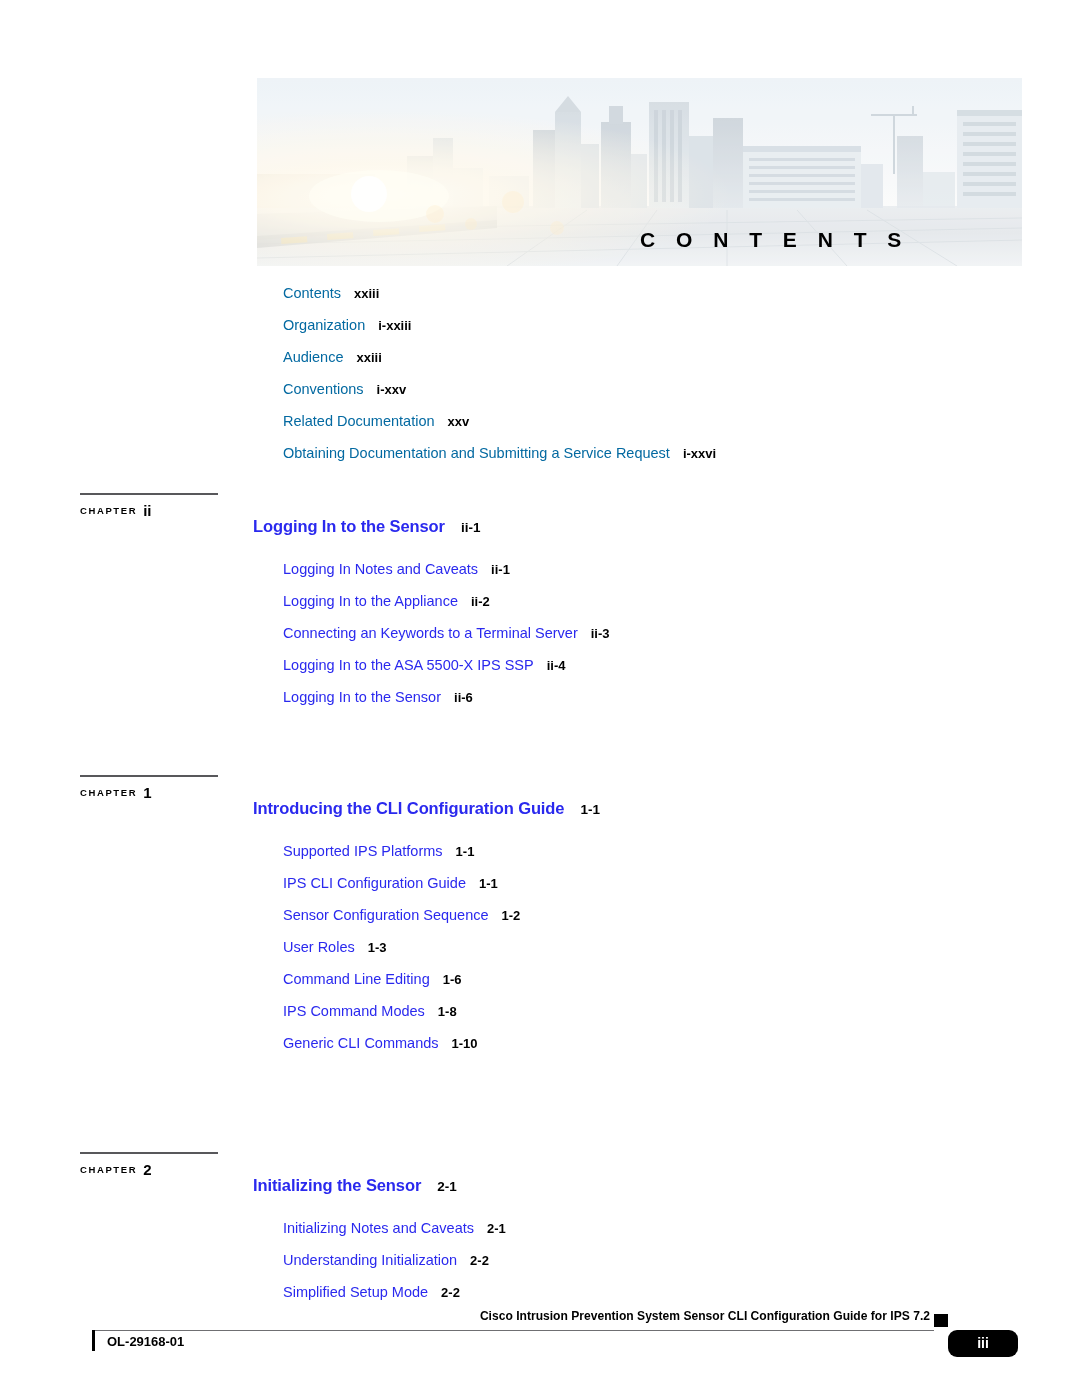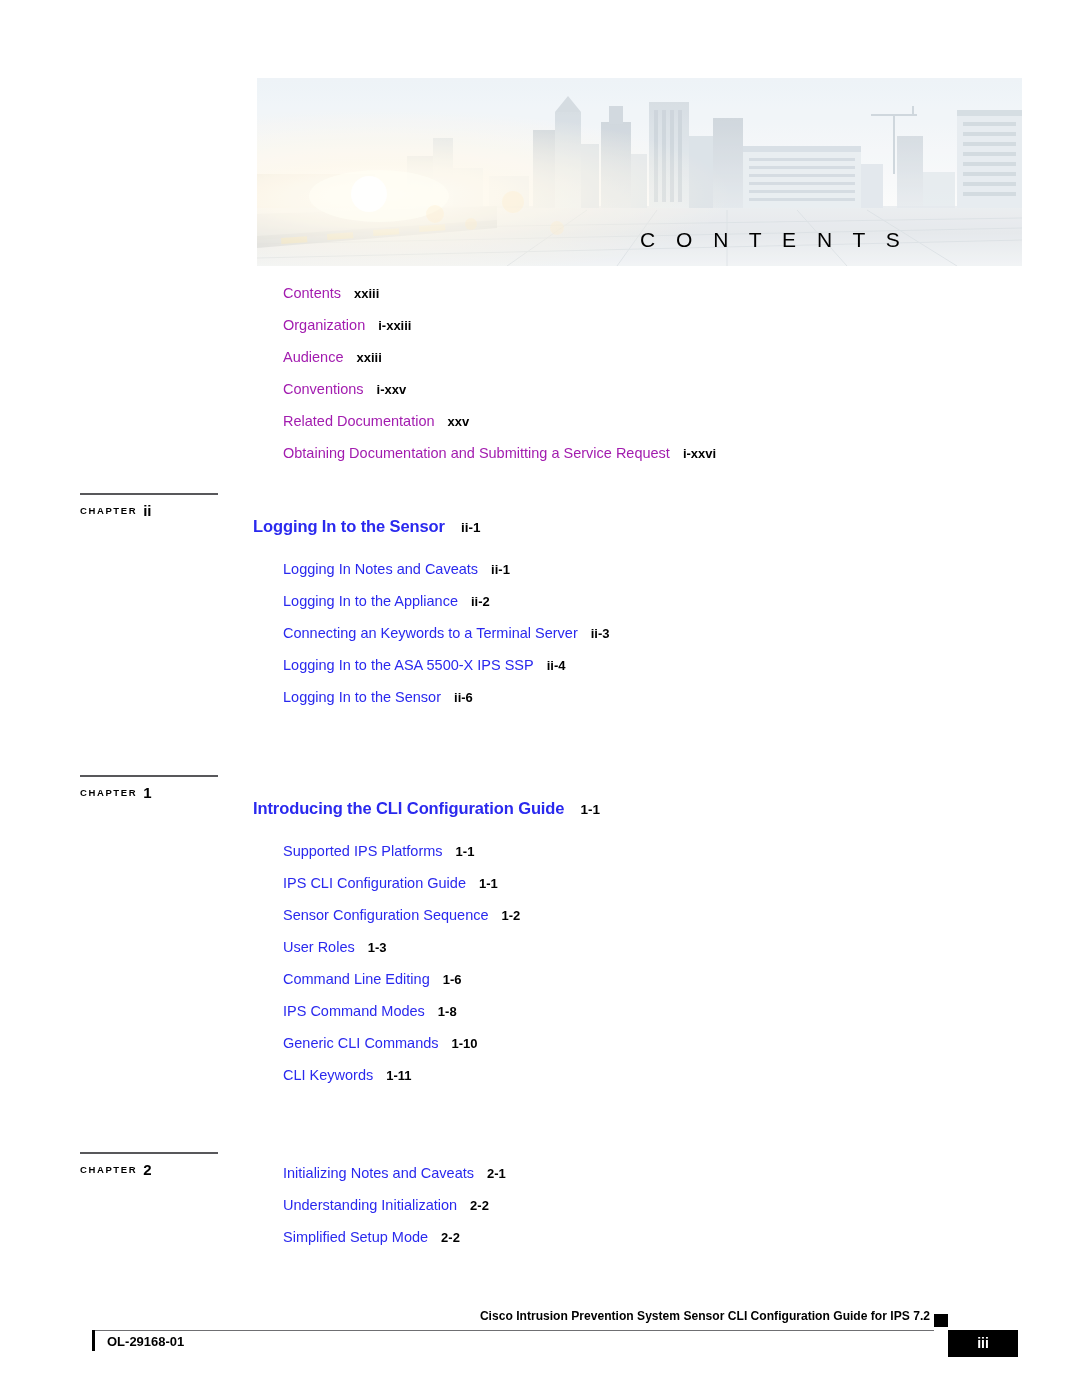--- a/index.html
+++ b/index.html
@@ -25,40 +25,40 @@
     overflow: hidden;
     background: #f4f7f9;
   }
   #banner svg { display: block; width: 765px; height: 188px; }
 
   #banner-title {
     position: absolute;
     left: 640px;
     top: 228px;
     font-size: 21px;
-    font-weight: normal;
+    font-weight: bold;
     letter-spacing: 7.5px;
     color: #000000;
     white-space: nowrap;
   }
 
   
   #frontmatter {
     position: absolute;
     left: 283px;
     top: 283px;
     width: 720px;
   }
   .fm-row {
     height: 32px;
     line-height: 20px;
     white-space: nowrap;
   }
   .fm-label {
-    color: #a21caf;
+    color: #0369a1;
     font-size: 14.5px;
   }
   .fm-page {
     color: #000000;
     font-size: 13px;
     font-weight: bold;
     padding-left: 13px;
   }
 
   
@@ -191,20 +191,21 @@
     left: 948px;
     top: 30px;
     width: 70px;
     height: 27px;
     background: #000000;
     color: #ffffff;
     font-size: 14px;
     font-weight: bold;
     text-align: center;
     line-height: 27px;
+    border-radius: 9px;
   }
 </style>
 </head>
 <body>
 
 <div id="banner">
   <svg viewBox="0 0 765 188" preserveAspectRatio="none" aria-hidden="true">
     <defs>
       <linearGradient id="sky" x1="0" y1="0" x2="0" y2="1">
         <stop offset="0%" stop-color="#e9f0f5"></stop>
@@ -409,35 +410,35 @@
       </div>
       <div class="entry-row">
         <span class="entry-label">Command Line Editing</span><span class="entry-page">1-6</span>
       </div>
       <div class="entry-row">
         <span class="entry-label">IPS Command Modes</span><span class="entry-page">1-8</span>
       </div>
       <div class="entry-row">
         <span class="entry-label">Generic CLI Commands</span><span class="entry-page">1-10</span>
       </div>
-      <div class="entry-row">
-        <span class="entry-label">CLI Keywords</span><span class="entry-page">1-11</span>
-      </div>
     </div>
   </div>
 </div>
 
 <div class="chapter" style="top:1152px;">
   <div class="chap-marker">
     <div class="chap-rule"></div>
     <div class="chap-marker-inner">
       <span class="chap-word">CHAPTER</span><span class="chap-num">2</span>
     </div>
   </div>
   <div class="chap-body">
+    <div class="chap-title-row">
+      <span class="chap-title">Initializing the Sensor</span><span class="chap-title-page">2-1</span>
+    </div>
     <div class="entries">
       <div class="entry-row">
         <span class="entry-label">Initializing Notes and Caveats</span><span class="entry-page">2-1</span>
       </div>
       <div class="entry-row">
         <span class="entry-label">Understanding Initialization</span><span class="entry-page">2-2</span>
       </div>
       <div class="entry-row">
         <span class="entry-label">Simplified Setup Mode</span><span class="entry-page">2-2</span>
       </div>

